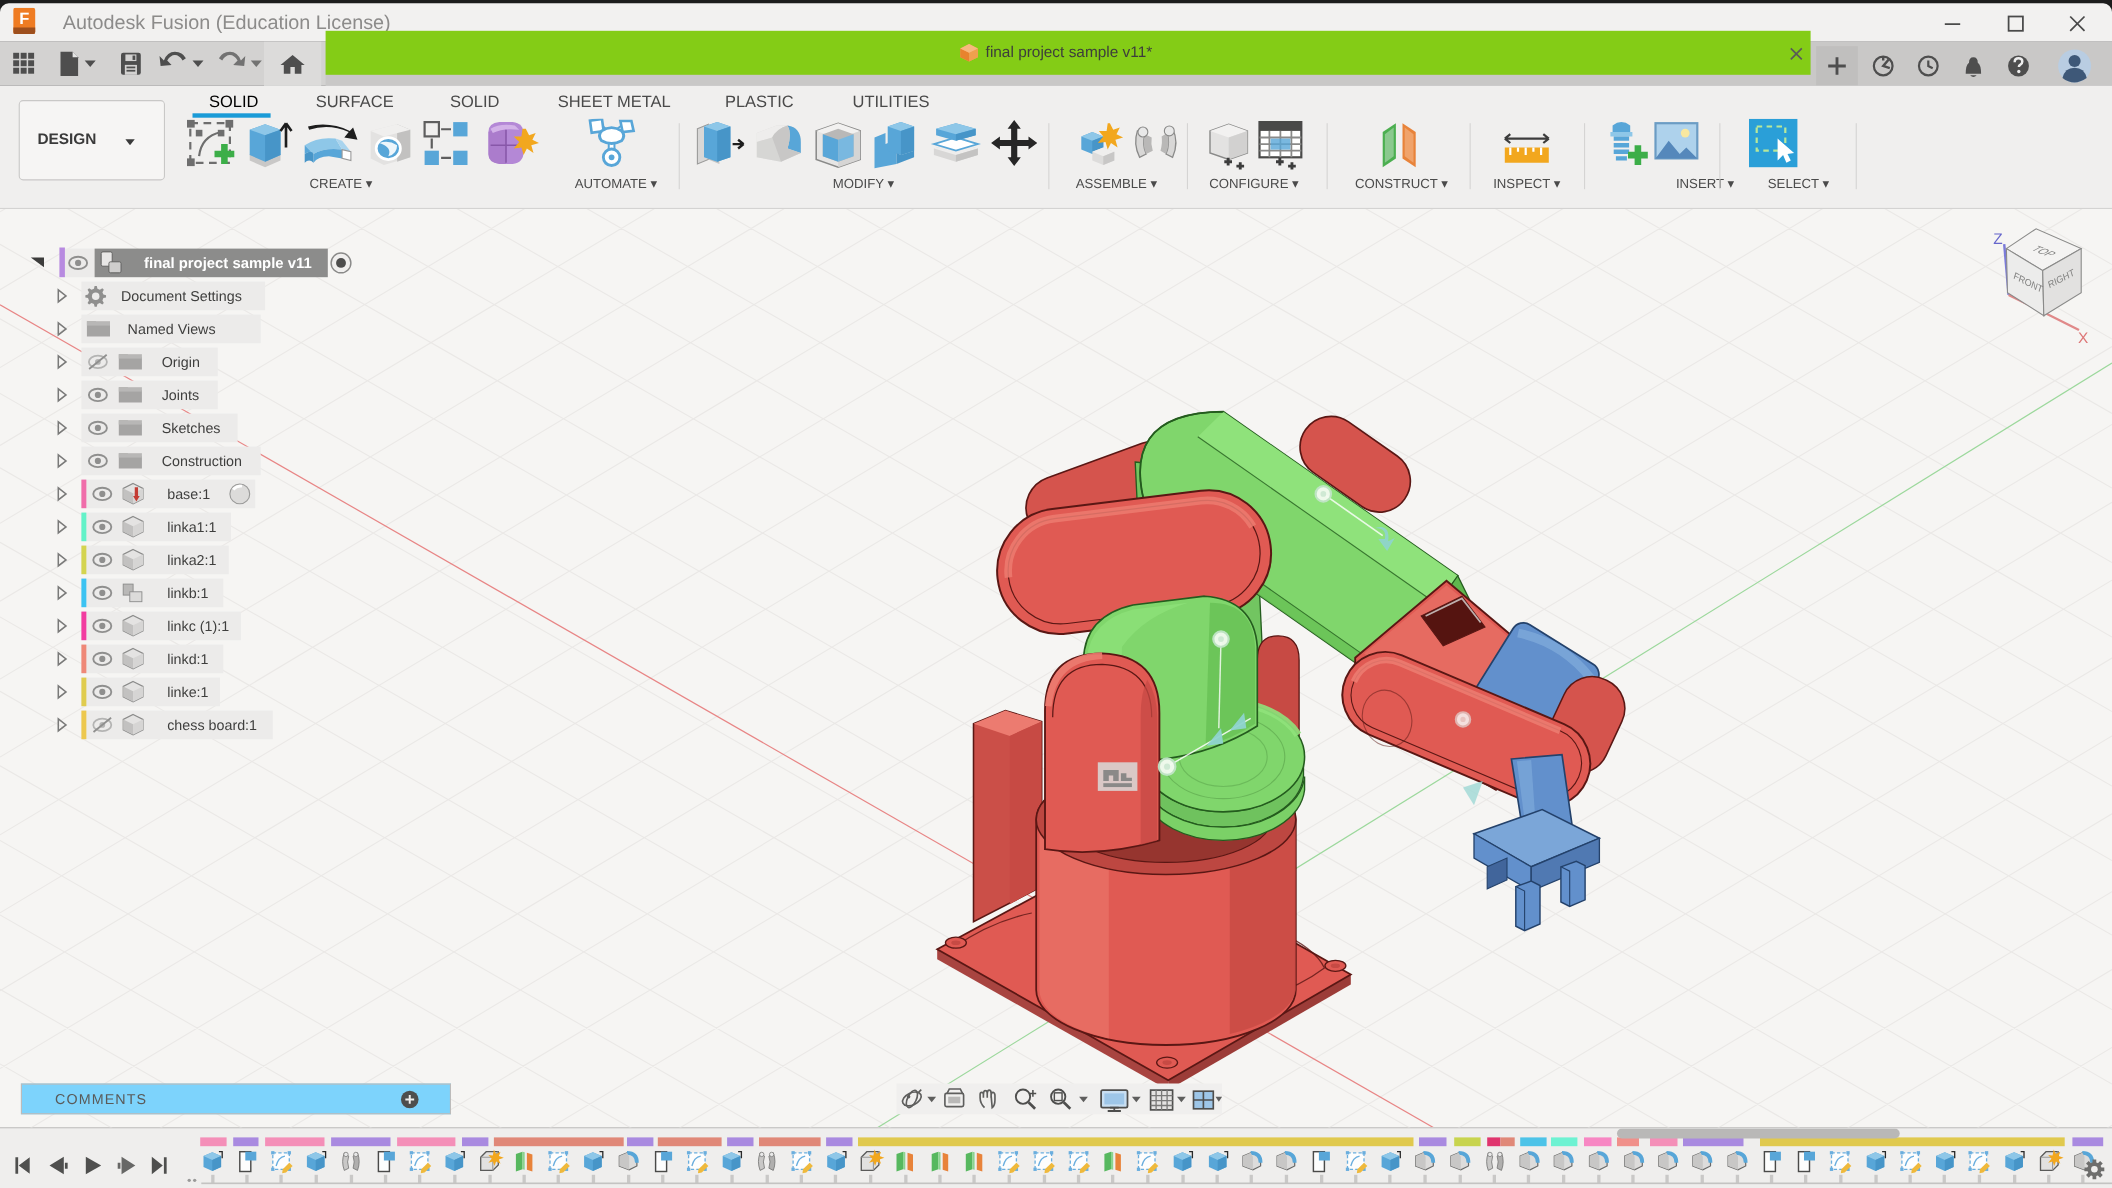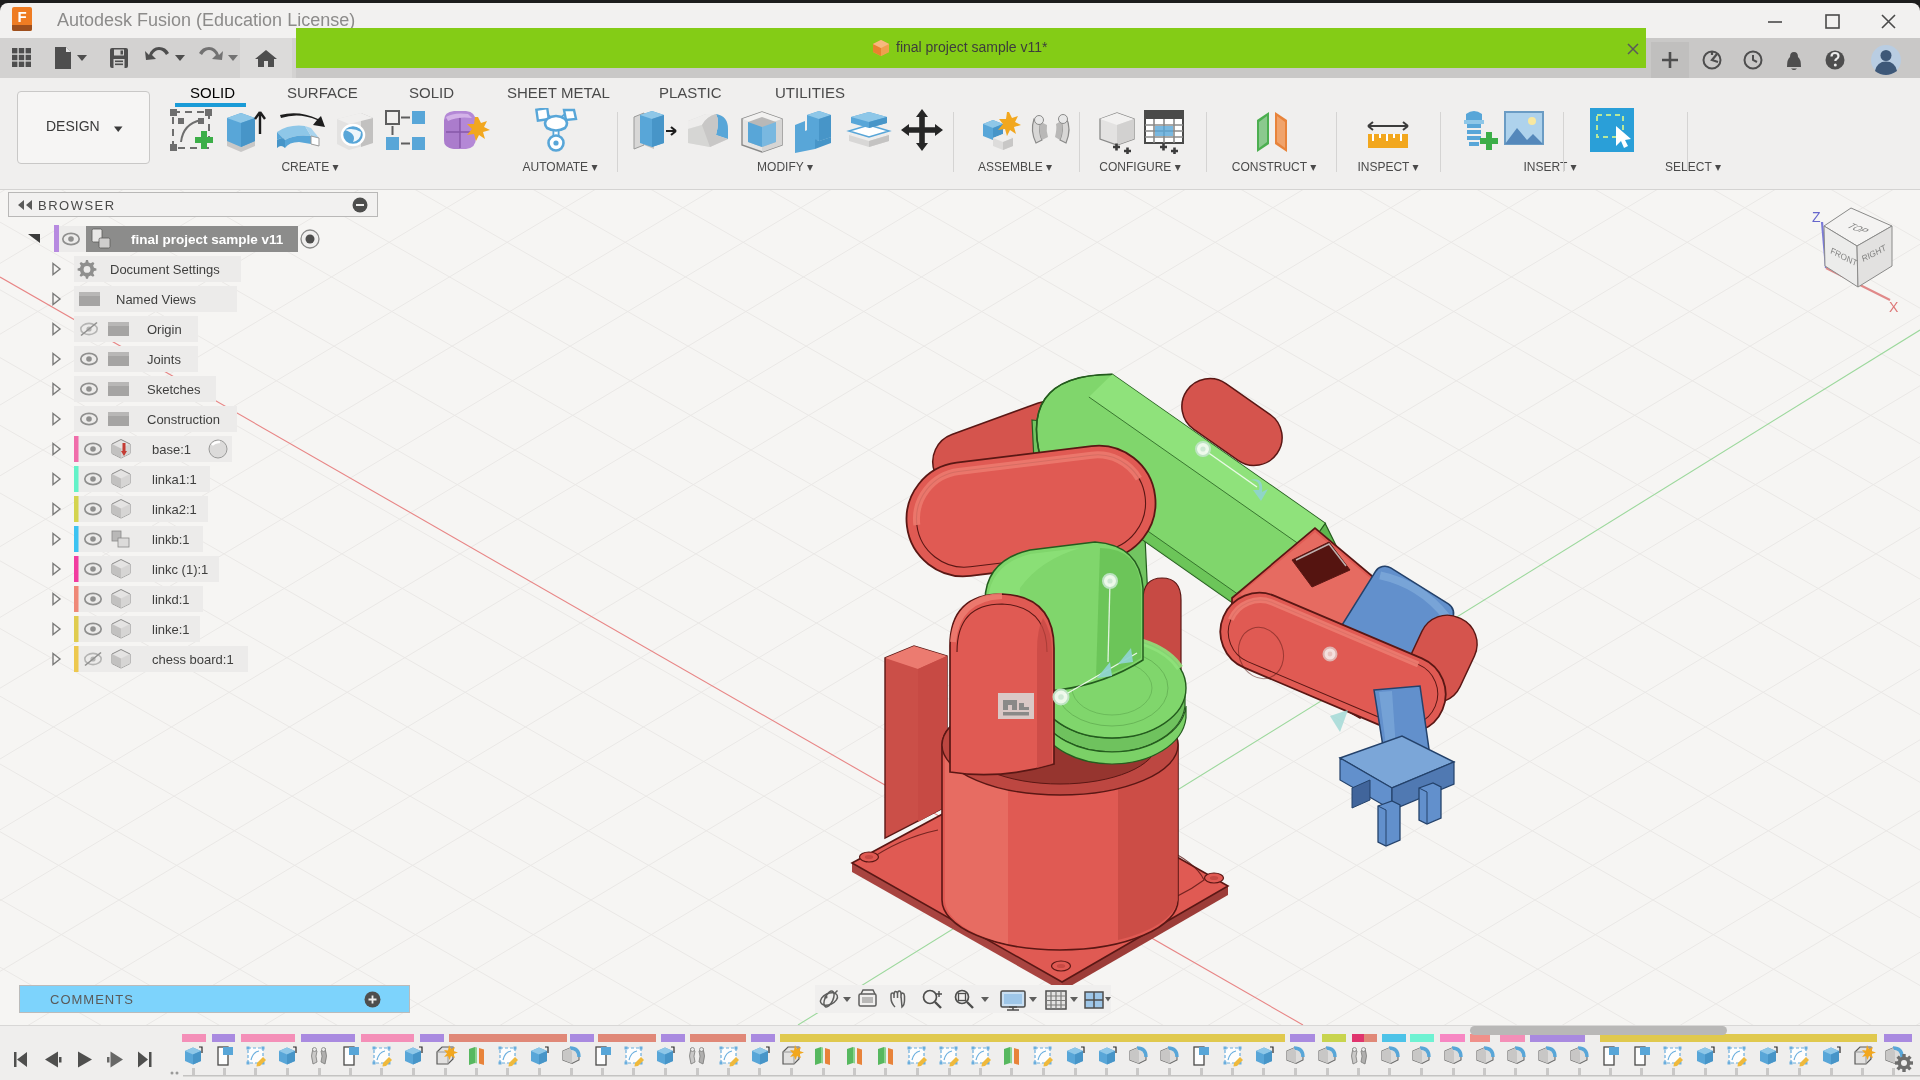--- a/index.html
+++ b/index.html
@@ -105,41 +105,41 @@
     </g>
     <g>
       <circle cx="235" cy="18" r="15" fill="#b9cde2"></circle>
       <circle cx="235" cy="13.5" r="5.5" fill="#3e5878"></circle>
       <path d="M224 29 Q226 19.5 235 19.5 Q244 19.5 246 29 Q240 33 235 33 Q229 33 224 29 Z" fill="#3e5878"></path>
     </g>
   </svg>
   <div id="ribbon">
 
     <div class="abs" style="left:17px;top:13px;width:133px;height:73px;background:#f6f5f4;border:1.5px solid #c9c8c7;border-radius:4px">
-      <div class="abs" style="left:28px;top:26px;font-size:14px;font-weight:normal;color:#3a3a3a">DESIGN</div>
+      <div class="abs" style="left:16px;top:26px;font-size:14px;font-weight:bold;color:#3a3a3a">DESIGN</div>
       <svg class="abs" style="left:95px;top:33px" width="11" height="8" viewBox="0 0 11 8">
           <path d="M1 1.5 L9.5 1.5 L5.2 7 Z" fill="#3a3a3a"></path>
         </svg>
     </div>
     <div class="rtab" style="left:190px;color:#000000;font-weight:normal">SOLID</div>
     <div class="abs" style="left:175px;top:25px;width:71px;height:4px;background:#1a9bd7"></div>
     <div class="rtab" style="left:287px">SURFACE</div>
     <div class="rtab" style="left:409px">SOLID</div>
     <div class="rtab" style="left:507px">SHEET METAL</div>
     <div class="rtab" style="left:659px">PLASTIC</div>
     <div class="rtab" style="left:775px">UTILITIES</div>
     <div class="glabel" style="left:250px;width:120px">CREATE ▾</div>
     <div class="glabel" style="left:505px;width:110px">AUTOMATE ▾</div>
     <div class="glabel" style="left:730px;width:110px">MODIFY ▾</div>
     <div class="glabel" style="left:965px;width:100px">ASSEMBLE ▾</div>
     <div class="glabel" style="left:1090px;width:100px">CONFIGURE ▾</div>
     <div class="glabel" style="left:1222px;width:104px">CONSTRUCT ▾</div>
     <div class="glabel" style="left:1348px;width:80px">INSPECT ▾</div>
     <div class="glabel" style="left:1511px;width:78px">INSERT ▾</div>
-    <div class="glabel" style="left:1655px;width:76px">SELECT ▾</div>
+    <div class="glabel" style="left:1597px;width:76px">SELECT ▾</div>
     <div class="gsep" style="left:617px"></div>
     <div class="gsep" style="left:953px"></div>
     <div class="gsep" style="left:1079px"></div>
     <div class="gsep" style="left:1206px"></div>
     <div class="gsep" style="left:1336px"></div>
     <div class="gsep" style="left:1440px"></div>
     <div class="gsep" style="left:1563px"></div>
     <div class="gsep" style="left:1687px"></div>
     <svg class="abs" style="left:0;top:30px" width="1920" height="46" viewBox="0 0 1920 46">
       <defs>
@@ -429,30 +429,20 @@
     <text x="1889" y="312" font-size="14" fill="#dd7777">X</text>
     <polygon points="1824,226 1851,208 1892,226 1857,246" fill="#f4f3f2" stroke="#8a8a89" stroke-width="1"></polygon>
     <polygon points="1824,226 1857,246 1858,287 1825,266" fill="#ececeb" stroke="#8a8a89" stroke-width="1"></polygon>
     <polygon points="1857,246 1892,226 1892,266 1858,287" fill="#e2e1e0" stroke="#8a8a89" stroke-width="1"></polygon>
     <text font-size="9" fill="#828281" transform="translate(1846,227) rotate(22) skewX(-40)">TOP</text>
     <text font-size="8.5" fill="#828281" transform="translate(1830,253) rotate(27) skewX(10)">FRONT</text>
     <text font-size="8.5" fill="#828281" transform="translate(1863,262) rotate(-27) skewX(-10)">RIGHT</text>
     </g>
     </svg>
 
-    <div class="abs" style="left:8px;top:2px;width:370px;height:25px;background:#f2f1f0;border:1px solid #b9b8b7">
-      <svg class="abs" style="left:7px;top:6px" width="20" height="12" viewBox="0 0 20 12">
-          <path d="M8 1 L2 6 L8 11 Z M16 1 L10 6 L16 11 Z" fill="#5a5a59"></path>
-        </svg>
-      <div class="abs" style="left:29px;top:5px;font-size:13px;color:#4a4a49;letter-spacing:1.5px">BROWSER</div>
-      <svg class="abs" style="left:343px;top:4px" width="16" height="16" viewBox="0 0 16 16">
-          <circle cx="8" cy="8" r="7.5" fill="#4e4e4d"></circle>
-          <rect x="4" y="7" width="8" height="2" fill="#f0efee"></rect>
-        </svg>
-    </div>
 
     <svg class="abs" style="left:0;top:0" width="400" height="500" viewBox="0 0 400 500">
       <defs>
         <g id="eye">
             <ellipse cx="9" cy="6" rx="8.2" ry="5.6" fill="none" stroke="#8f8f8e" stroke-width="1.7"></ellipse>
             <circle cx="9" cy="6" r="2.8" fill="#8f8f8e"></circle>
           </g>
         <g id="eyeoff">
             <ellipse cx="9" cy="6" rx="8.2" ry="5.6" fill="none" stroke="#b0b0af" stroke-width="1.6"></ellipse>
             <circle cx="9" cy="6" r="2.6" fill="#b0b0af"></circle>

